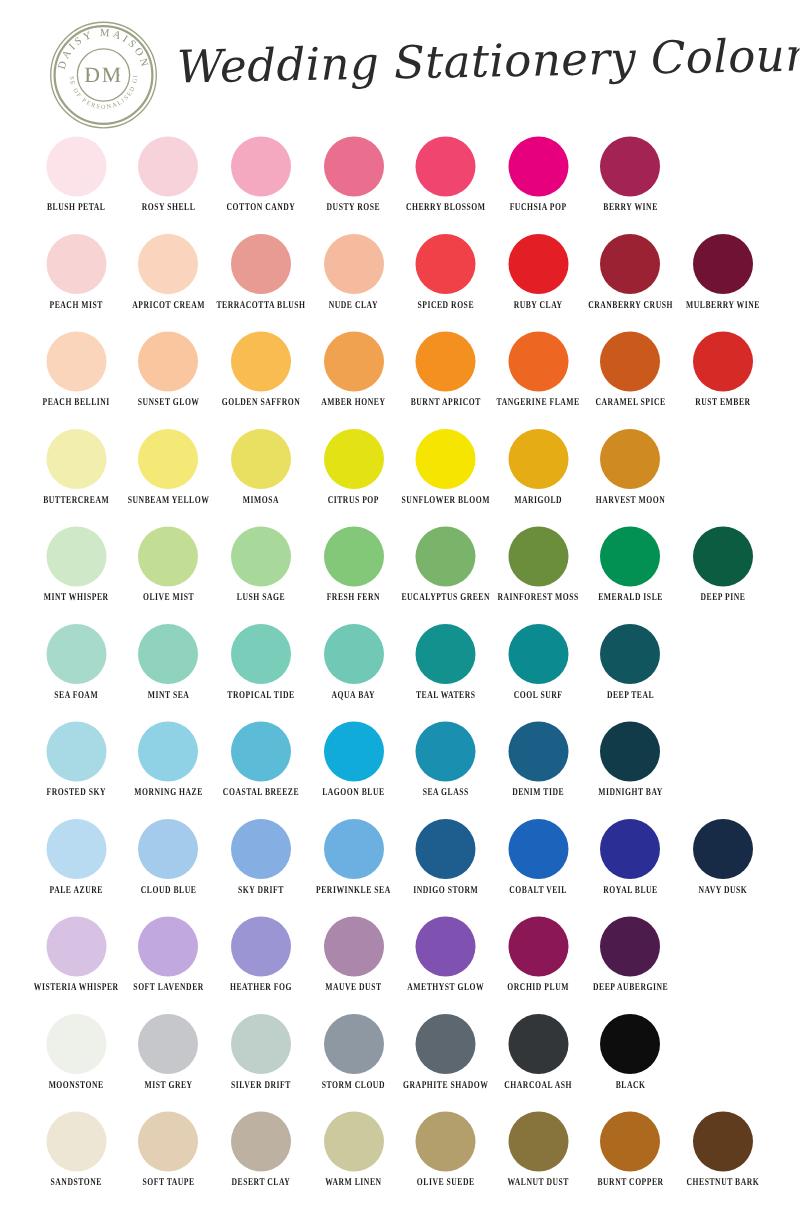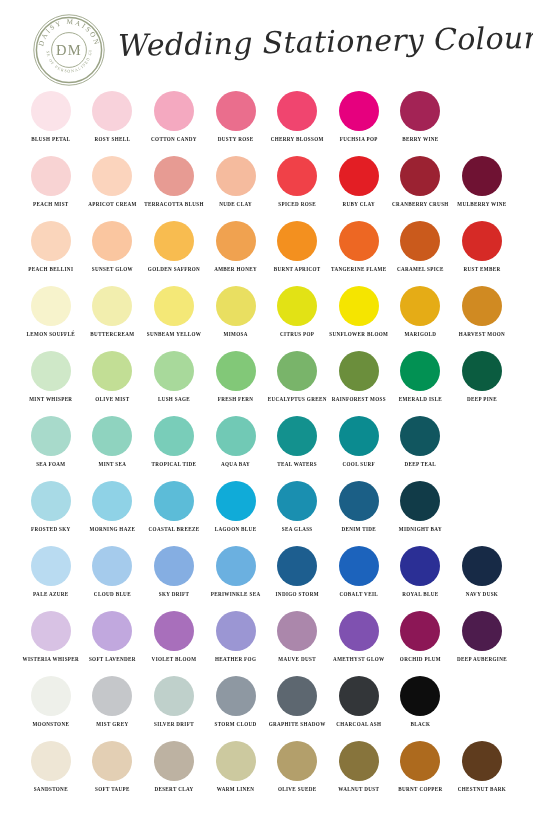--- a/index.html
+++ b/index.html
@@ -214,24 +214,20 @@
         <div class="swatch" title="#ca5a1c" style="background: rgb(202, 90, 28);"></div>
         <div class="swatch-label">CARAMEL SPICE</div>
       </div>
       <div class="cell">
         <div class="swatch" title="#d62a26" style="background: rgb(214, 42, 38);"></div>
         <div class="swatch-label">RUST EMBER</div>
       </div>
     </div>
     <div class="row">
       <div class="cell">
-        <div class="swatch" title="#f7f3cc" style="background: rgb(247, 243, 204);"></div>
-        <div class="swatch-label">LEMON SOUFFLÉ</div>
-      </div>
-      <div class="cell">
         <div class="swatch" title="#f2eeae" style="background: rgb(242, 238, 174);"></div>
         <div class="swatch-label">BUTTERCREAM</div>
       </div>
       <div class="cell">
         <div class="swatch" title="#f4e877" style="background: rgb(244, 232, 119);"></div>
         <div class="swatch-label">SUNBEAM YELLOW</div>
       </div>
       <div class="cell">
         <div class="swatch" title="#e9df61" style="background: rgb(233, 223, 97);"></div>
         <div class="swatch-label">MIMOSA</div>
@@ -384,24 +380,20 @@
     <div class="row">
       <div class="cell">
         <div class="swatch" title="#d8c2e4" style="background: rgb(216, 194, 228);"></div>
         <div class="swatch-label">WISTERIA WHISPER</div>
       </div>
       <div class="cell">
         <div class="swatch" title="#c1a8de" style="background: rgb(193, 168, 222);"></div>
         <div class="swatch-label">SOFT LAVENDER</div>
       </div>
       <div class="cell">
-        <div class="swatch" title="#a86fbb" style="background: rgb(168, 111, 187);"></div>
-        <div class="swatch-label">VIOLET BLOOM</div>
-      </div>
-      <div class="cell">
         <div class="swatch" title="#9b96d3" style="background: rgb(155, 150, 211);"></div>
         <div class="swatch-label">HEATHER FOG</div>
       </div>
       <div class="cell">
         <div class="swatch" title="#ab87ab" style="background: rgb(171, 135, 171);"></div>
         <div class="swatch-label">MAUVE DUST</div>
       </div>
       <div class="cell">
         <div class="swatch" title="#7f51b0" style="background: rgb(127, 81, 176);"></div>
         <div class="swatch-label">AMETHYST GLOW</div>

